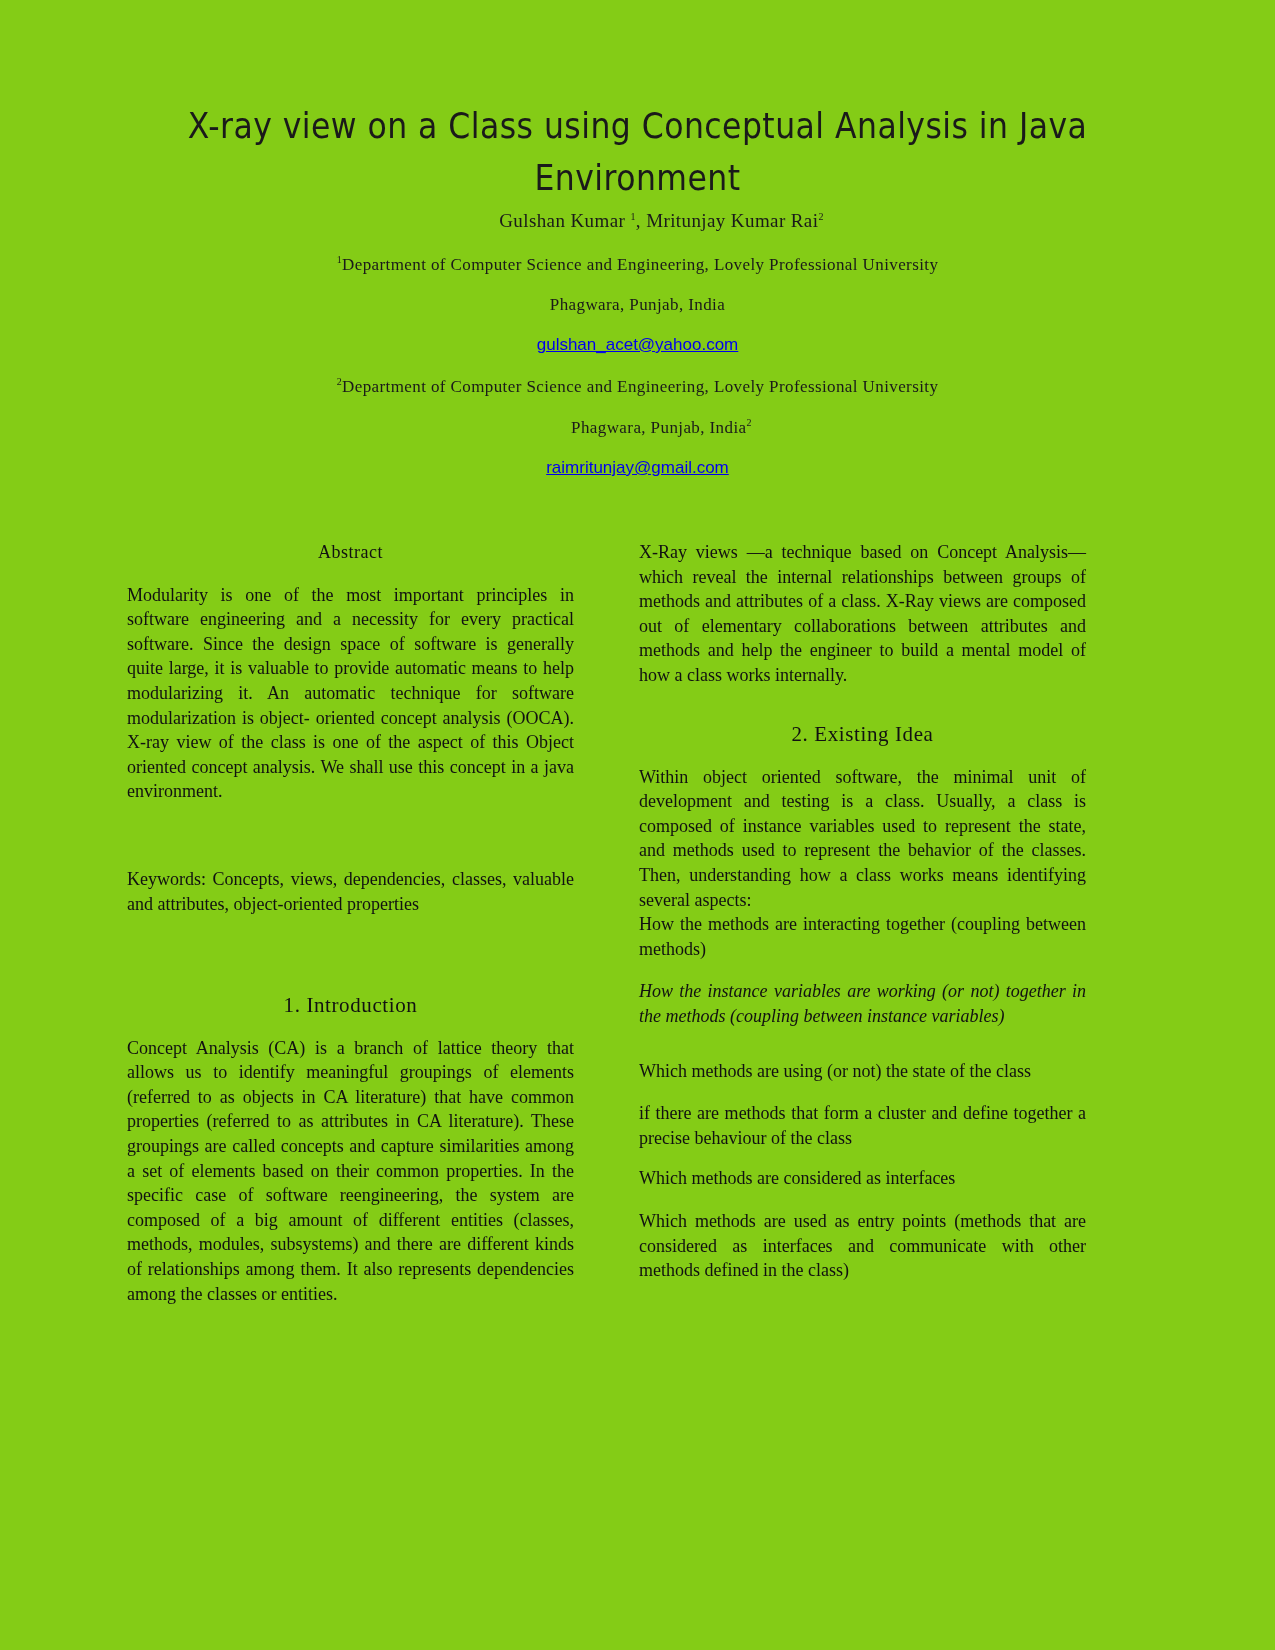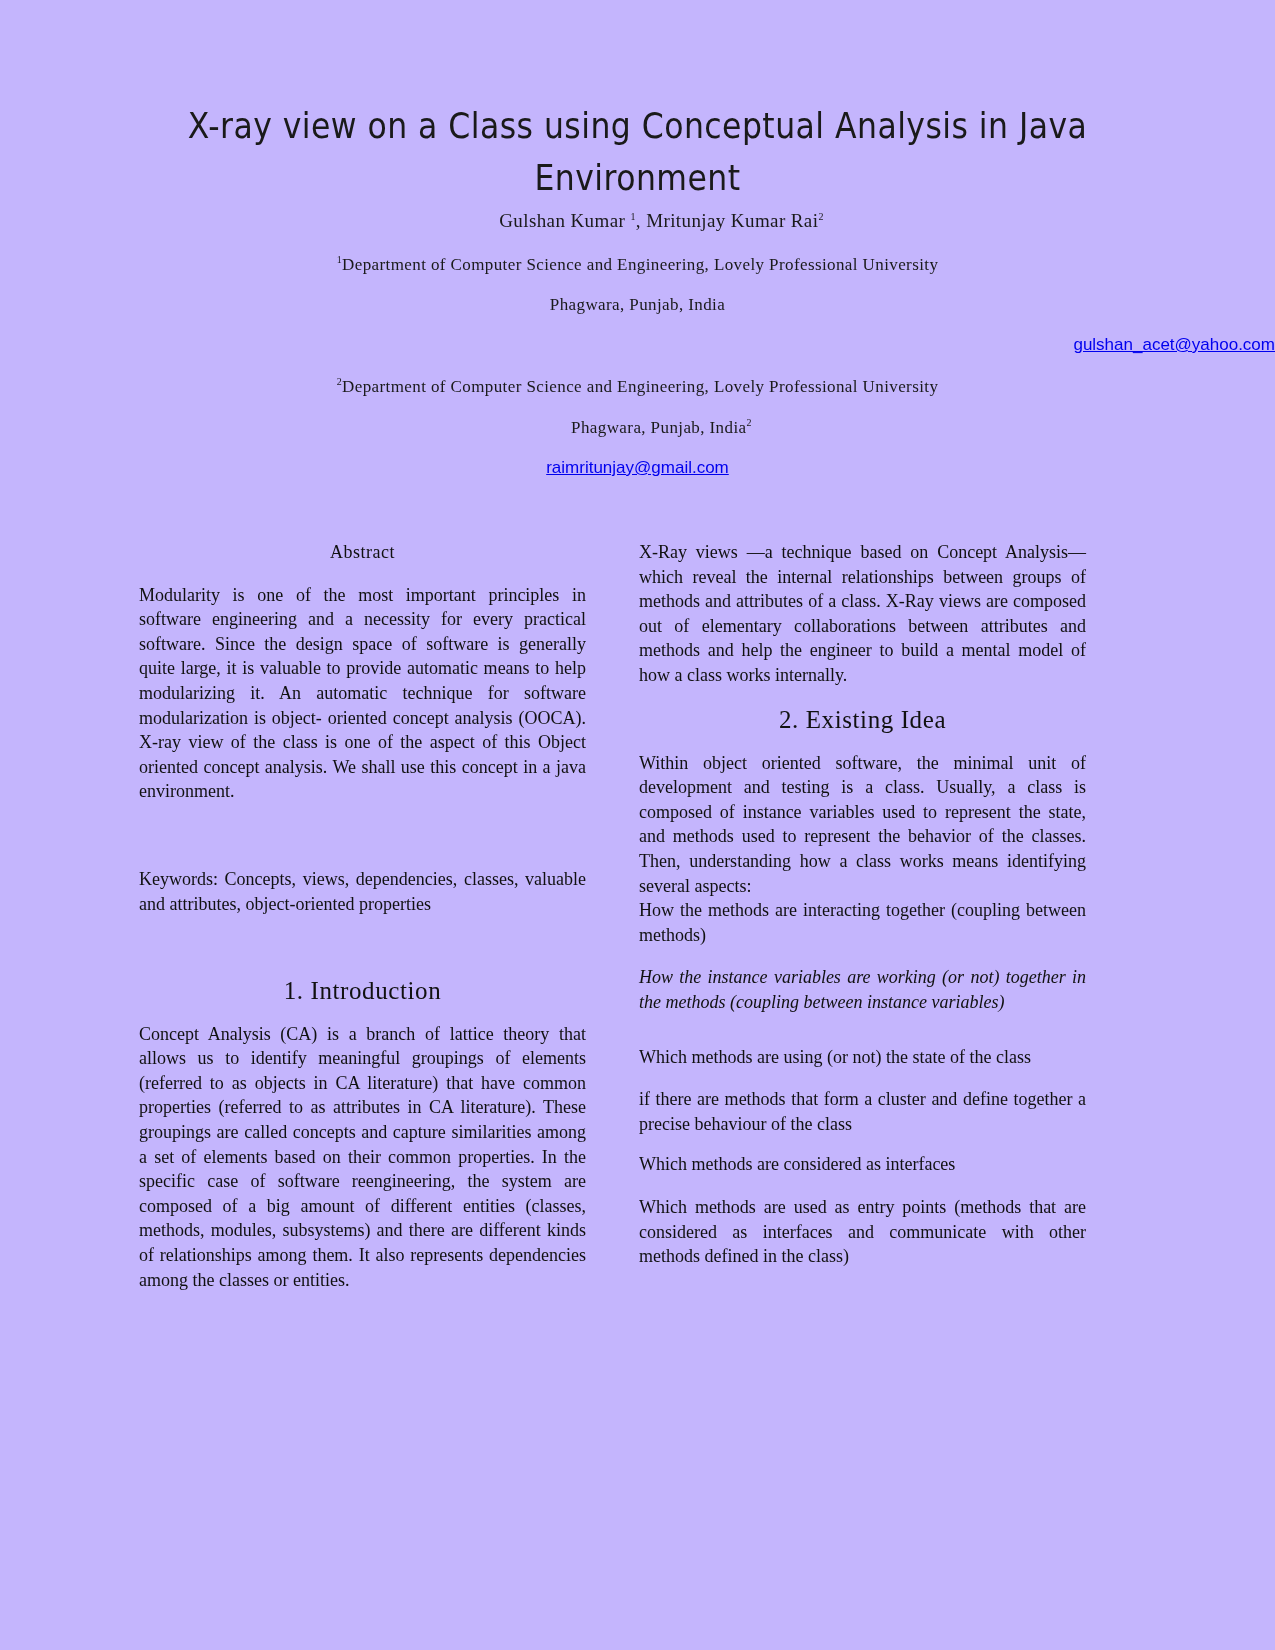--- a/index.html
+++ b/index.html
@@ -1,36 +1,36 @@
 <!DOCTYPE html>
 <html><head>
 <meta charset="utf-8">
 <style>
   html, body { margin: 0; padding: 0; background: #ffffff; }
   body { width: 1275px; height: 1650px; position: relative; overflow: hidden; color: #111; }
-  .page { position: absolute; left: 0; top: 0; width: 1275px; height: 1650px; background: #c4b5fd; }
+  .page { position: absolute; left: 0; top: 0; width: 1275px; height: 1650px; background: #84cc16; }
   .title {
     position: absolute; left: 100px; top: 100px; width: 1075px;
     text-align: center; font-family: "DejaVu Sans", sans-serif;
     font-size: 35px; line-height: 52px; font-weight: normal; letter-spacing: 0.5px;
     transform: scaleX(0.9); transform-origin: center top; color: #1a1a1a;
   }
   .center-line {
     position: absolute; left: 0; width: 1275px; text-align: center;
     font-family: "Liberation Serif", serif; font-size: 17px; color: #1a1a1a;
     letter-spacing: 0.4px;
   }
   .authors { font-size: 19px; }
   .email { font-family: "Liberation Sans", sans-serif; color: #0000ee; text-decoration: underline; font-size: 17px; letter-spacing: 0; }
   sup { font-size: 10px; vertical-align: super; line-height: 0; }
   .col { position: absolute; width: 447px; font-family: "Liberation Serif", serif; font-size: 18px; line-height: 24.6px; color: #111; }
-  .col-left { left: 139px; }
+  .col-left { left: 127px; }
   .col-right { left: 639px; }
   .p { text-align: justify; margin: 0; }
-  .heading { text-align: center; font-size: 25px; font-family: "Liberation Serif", serif; letter-spacing: 0.6px; margin: 2px; }
+  .heading { text-align: center; font-size: 21px; font-family: "Liberation Serif", serif; letter-spacing: 0.6px; margin: 16px; }
   .abstract-heading { text-align: center; font-size: 18px; margin: 0; letter-spacing: 0.5px; }
 </style>
 </head>
 <body>
 
 <div class="page">
 
   <div class="title">
     <div>X-ray view on a Class using Conceptual Analysis in Java</div>
     <div>Environment</div>
@@ -40,21 +40,21 @@
     <span>Gulshan Kumar</span>
     <sup>1</sup><span>, </span><span>Mritunjay Kumar Rai</span><sup>2</sup>
   </div>
 
   <div class="center-line" style="top:255px;">
     <sup>1</sup><span>Department of Computer Science and Engineering, Lovely Professional University</span>
   </div>
   <div class="center-line" style="top:295px;">
     <span>Phagwara, Punjab, India</span>
   </div>
-  <div class="center-line" style="top:335px;text-align:right;">
+  <div class="center-line" style="top:335px;">
     <a class="email">gulshan_acet@yahoo.com</a>
   </div>
 
   <div class="center-line" style="top:377px;">
     <sup>2</sup><span>Department of Computer Science and Engineering, Lovely Professional University</span>
   </div>
   <div class="center-line" style="top:418px;padding-left:24px;">
     <span>Phagwara, Punjab, India</span><sup>2</sup>
   </div>
   <div class="center-line" style="top:458px;">

